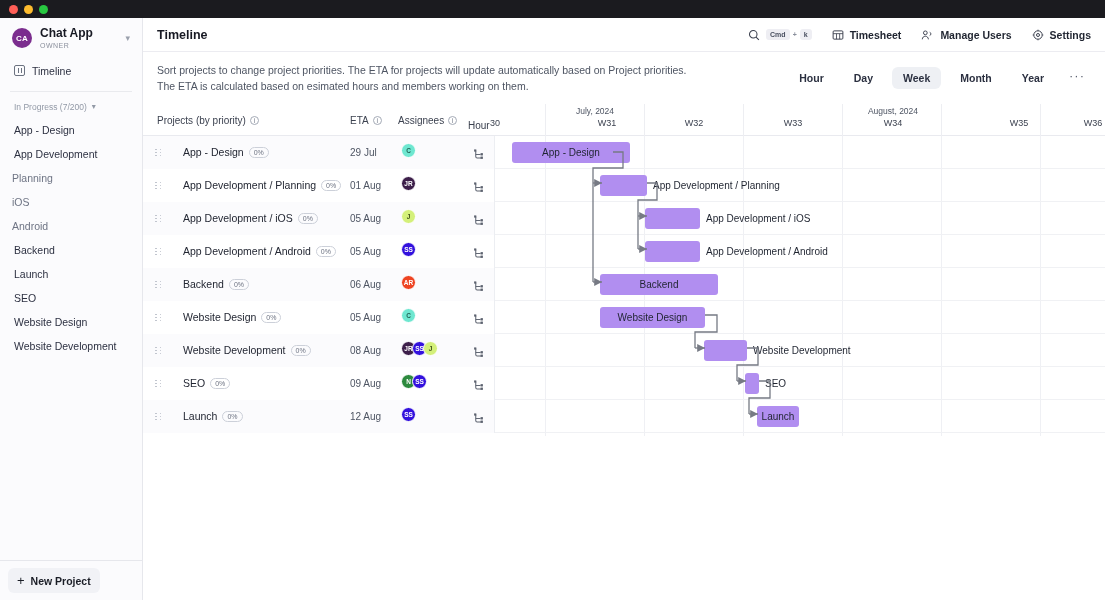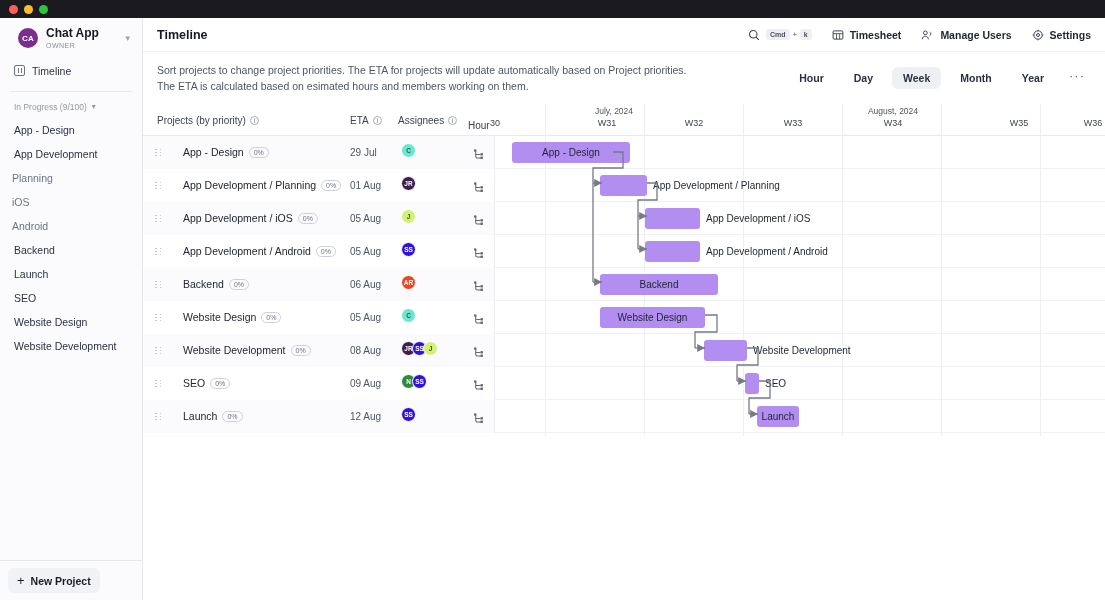--- a/index.html
+++ b/index.html
@@ -17,21 +17,21 @@
     background:#1b1b1f; display:flex; align-items:center; padding-left:9px; gap:6px;
   }
   .dot { width:9px; height:9px; border-radius:50%; }
   .dot.red{background:#ff5f57;} .dot.yellow{background:#febc2e;} .dot.green{background:#28c840;}
 
   
   .sidebar {
     position:absolute; top:18px; left:0; width:143px; height:582px;
     background:#fbfbfd; border-right:1px solid #e6e7ec;
   }
-  .ws-header { display:flex; align-items:center; padding:9px 10px 8px 18px; gap:8px; }
+  .ws-header { display:flex; align-items:center; padding:9px 10px 8px 12px; gap:8px; }
   .ws-avatar {
     width:20px; height:20px; border-radius:50%; background:#7b2d8e; color:#fff;
     font-size:8px; font-weight:700; display:flex; align-items:center; justify-content:center;
     letter-spacing:.2px;
   }
   .ws-names { flex:1; line-height:1.15; }
   .ws-title { font-size:12px; font-weight:700; color:#171923; }
   .ws-role { font-size:7px; color:#8a8f9c; letter-spacing:.5px; margin-top:1px; }
   .ws-chev { color:#9aa0ac; font-size:9px; padding-right:2px; }
 
@@ -189,21 +189,21 @@
     <div class="nav-link">
       <span class="nav-ico">
           <i></i>
         </span>
       <span class="nav-label">Timeline</span>
     </div>
 
     <div class="side-sep"></div>
 
     <div class="group-head">
-      <span>In Progress (9/100)</span>
+      <span>In Progress (7/200)</span>
       <span class="cv">▾</span>
     </div>
 
     <div id="project-list">
         <div class="proj-item">App - Design</div>
         <div class="proj-item">App Development</div>
         <div class="proj-item sub">Planning</div>
         <div class="proj-item sub">iOS</div>
         <div class="proj-item sub">Android</div>
         <div class="proj-item">Backend</div>
@@ -298,21 +298,21 @@
     <div class="col-dep">
       <span class="colname">Hour</span>
     </div>
     <div class="timehead" id="time-head">
         <div class="vtick" style="left: 50px;"></div>
         <div class="vtick" style="left: 149px;"></div>
         <div class="vtick" style="left: 248px;"></div>
         <div class="vtick" style="left: 347px;"></div>
         <div class="vtick" style="left: 446px;"></div>
         <div class="vtick" style="left: 545px;"></div>
-        <div class="month-lbl" style="left: 100px; margin-left: 19px;">July, 2024</div>
+        <div class="month-lbl" style="left: 100px;">July, 2024</div>
         <div class="month-lbl" style="left: 398px;">August, 2024</div>
         <div class="week-lbl" style="left: 0px;">30</div>
         <div class="week-lbl" style="left: 112px;">W31</div>
         <div class="week-lbl" style="left: 199px;">W32</div>
         <div class="week-lbl" style="left: 298px;">W33</div>
         <div class="week-lbl" style="left: 398px;">W34</div>
         <div class="week-lbl" style="left: 524px;">W35</div>
         <div class="week-lbl" style="left: 598px;">W36</div>
       </div>
   </div>

